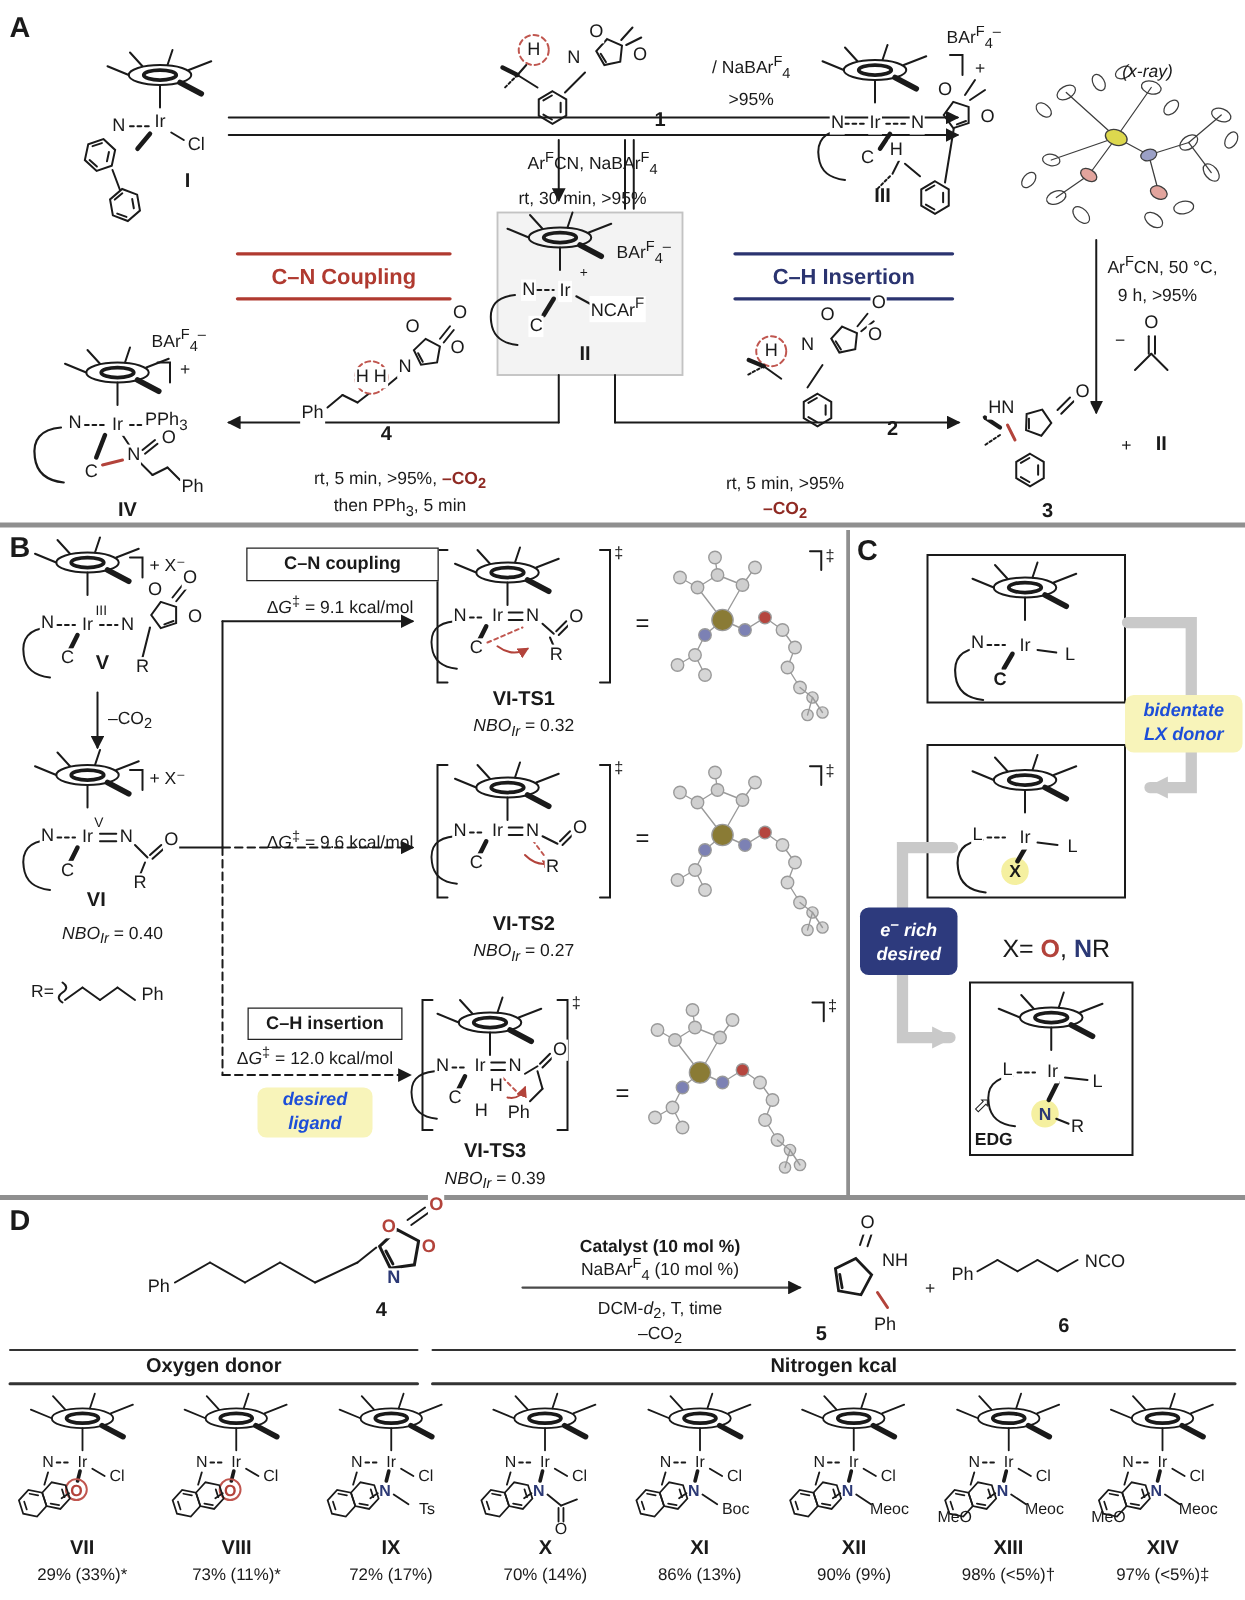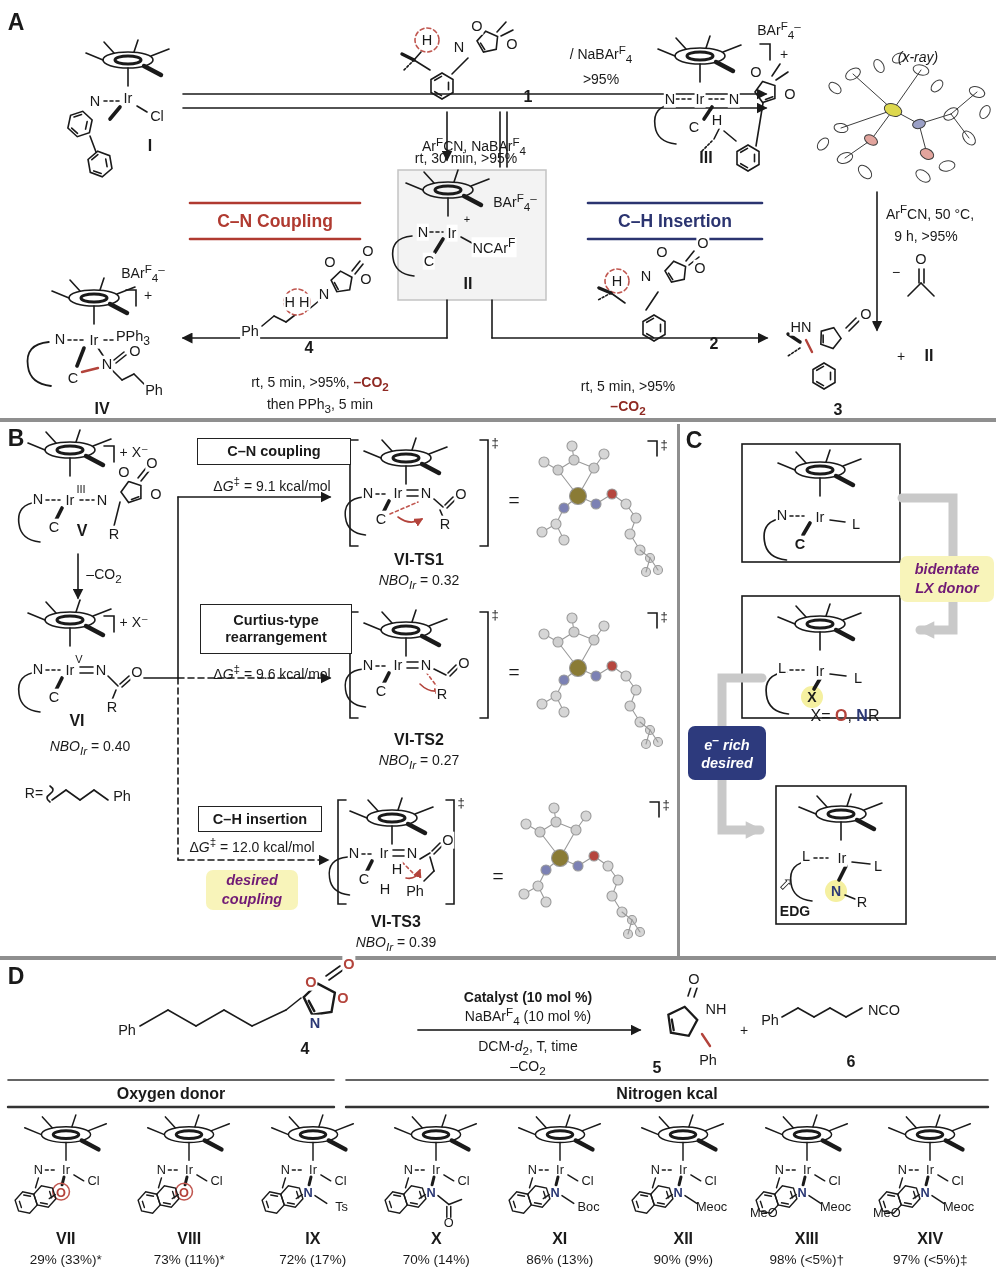--- a/index.html
+++ b/index.html
@@ -20,21 +20,21 @@
   .rxnlabel{font-size:17.5px;font-weight:bold}
   co2{color:#8f2a23;font-weight:bold}
   ored{color:#b3433b;font-weight:bold}
   nnavy{color:#2b3875;font-weight:bold}
   .box{position:absolute;border:1.5px solid #222;background:#fff;z-index:2;display:flex;
        align-items:center;justify-content:center;text-align:center;font-weight:bold;
        font-size:14.5px;line-height:1.15;padding:2px}
   .softbox{position:absolute;z-index:2;display:flex;flex-direction:column;align-items:center;
        justify-content:center;border-radius:7px;font-weight:bold;font-style:italic;
        font-size:14.5px;line-height:1.3}
-  .yellow{background:#f8f4ba;color:#701a75}
+  .yellow{background:#f8f4ba;color:#1d4ed8}
   .navybg{background:#2d3a7d;color:#fff}
   .eq{font-size:19px}
   .dd{font-size:13px}
   .hollow{font-size:17px;transform:translate(-50%,-50%) rotate(-45deg)}
   .catrow{position:absolute;left:4px;top:1112px;width:988px;display:flex;z-index:2}
   .cat{width:123.5px;display:flex;flex-direction:column;align-items:center}
   .cat svg{width:120px;height:118px}
   .cat-id{font-weight:bold;font-size:16px;margin-top:0px}
   .cat-yield{font-size:13.5px;margin-top:4px}
   svg text{font-family:"Liberation Sans","DejaVu Sans",sans-serif;font-size:13px;fill:#1a1a1a;stroke:none}
@@ -471,21 +471,21 @@
 <span class="t panel" style="left:16px;top:22px">A</span>
 <span class="t panel" style="left:16px;top:438px">B</span>
 <span class="t panel" style="left:694px;top:440px">C</span>
 <span class="t panel" style="left:16px;top:976px">D</span>
 
 <span class="t atom" style="left:95px;top:101px">N</span>
 <span class="t atom" style="left:128px;top:98px">Ir</span>
 <span class="t atom" style="left:157px;top:116px">Cl</span>
 <span class="t cmpd" style="left:150px;top:146px">I</span>
 
-<span class="t" style="left:474px;top:146px">Ar<sup>F</sup>CN, NaBAr<sup>F</sup><sub>4</sub></span>
+<span class="t" style="left:474px;top:131px">Ar<sup>F</sup>CN, NaBAr<sup>F</sup><sub>4</sub></span>
 <span class="t" style="left:466px;top:158px">rt, 30 min, &gt;95%</span>
 
 <span class="t atom" style="left:427px;top:40px">H</span>
 <span class="t atom" style="left:477px;top:26px">O</span>
 <span class="t atom" style="left:512px;top:44px">O</span>
 <span class="t atom" style="left:459px;top:47px">N</span>
 <span class="t cmpd" style="left:528px;top:97px">1</span>
 <span class="t" style="left:601px;top:54px">/ NaBAr<sup>F</sup><sub>4</sub></span>
 <span class="t" style="left:601px;top:79px">&gt;95%</span>
 
@@ -578,31 +578,28 @@
 <span class="t cmpd" style="left:77px;top:721px">VI</span>
 <span class="t" style="left:90px;top:748px"><i>NBO<sub>Ir</sub></i> = 0.40</span>
 
 <span class="t" style="left:34px;top:793px">R=</span>
 <span class="t atom" style="left:122px;top:796px">Ph</span>
 
 <div class="box" style="left:197px;top:438px;width:154px;height:27px">
   <span>C–N coupling</span>
     </div>
 <span class="t" style="left:272px;top:484px">Δ<i>G</i><sup>‡</sup> = 9.1 kcal/mol</span>
-<div class="box" style="left:200px;top:604px;width:152px;height:50px">
-  <span>Curtius-type rearrangement</span>
-    </div>
 <span class="t" style="left:272px;top:672px">Δ<i>G</i><sup>‡</sup> = 9.6 kcal/mol</span>
 <div class="box" style="left:198px;top:806px;width:124px;height:26px">
   <span>C–H insertion</span>
     </div>
 <span class="t" style="left:252px;top:845px">Δ<i>G</i><sup>‡</sup> = 12.0 kcal/mol</span>
 <div class="softbox yellow" style="left:206px;top:870px;width:92px;height:40px">
   <span>desired</span>
-  <span>coupling</span>
+  <span>ligand</span>
     </div>
 
 <span class="t dd" style="left:495px;top:443px">‡</span>
 <span class="t atom" style="left:368px;top:493px">N</span>
 <span class="t atom" style="left:398px;top:493px">Ir</span>
 <span class="t atom" style="left:426px;top:493px">N</span>
 <span class="t atom" style="left:461px;top:494px">O</span>
 <span class="t atom" style="left:381px;top:519px">C</span>
 <span class="t atom" style="left:445px;top:524px">R</span>
 <span class="t cmpd" style="left:419px;top:560px">VI-TS1</span>
@@ -641,21 +638,21 @@
 <span class="t atom" style="left:856px;top:524px">L</span>
 <span class="t atom b" style="left:800px;top:544px">C</span>
 <div class="softbox yellow" style="left:900px;top:556px;width:94px;height:46px">
   <span>bidentate</span>
   <span>LX donor</span>
     </div>
 <span class="t atom" style="left:782px;top:668px">L</span>
 <span class="t atom" style="left:820px;top:671px">Ir</span>
 <span class="t atom" style="left:858px;top:678px">L</span>
 <span class="t b" style="left:812px;top:697px">X</span>
-<span class="t" style="left:845px;top:716px;font-size:16px">X= <ored>O</ored>, <nnavy>N</nnavy>R</span>
+<span class="t" style="left:845px;top:760px;font-size:20px">X= <ored>O</ored>, <nnavy>N</nnavy>R</span>
 <div class="softbox navybg" style="left:688px;top:726px;width:78px;height:54px">
   <span>e<sup>–</sup> rich</span>
   <span>desired</span>
     </div>
 <span class="t atom" style="left:806px;top:856px">L</span>
 <span class="t atom" style="left:842px;top:858px">Ir</span>
 <span class="t atom" style="left:878px;top:866px">L</span>
 <span class="t b n-navy" style="left:836px;top:891px">N</span>
 <span class="t atom" style="left:862px;top:902px">R</span>
 <span class="t b" style="left:795px;top:911px">EDG</span>

